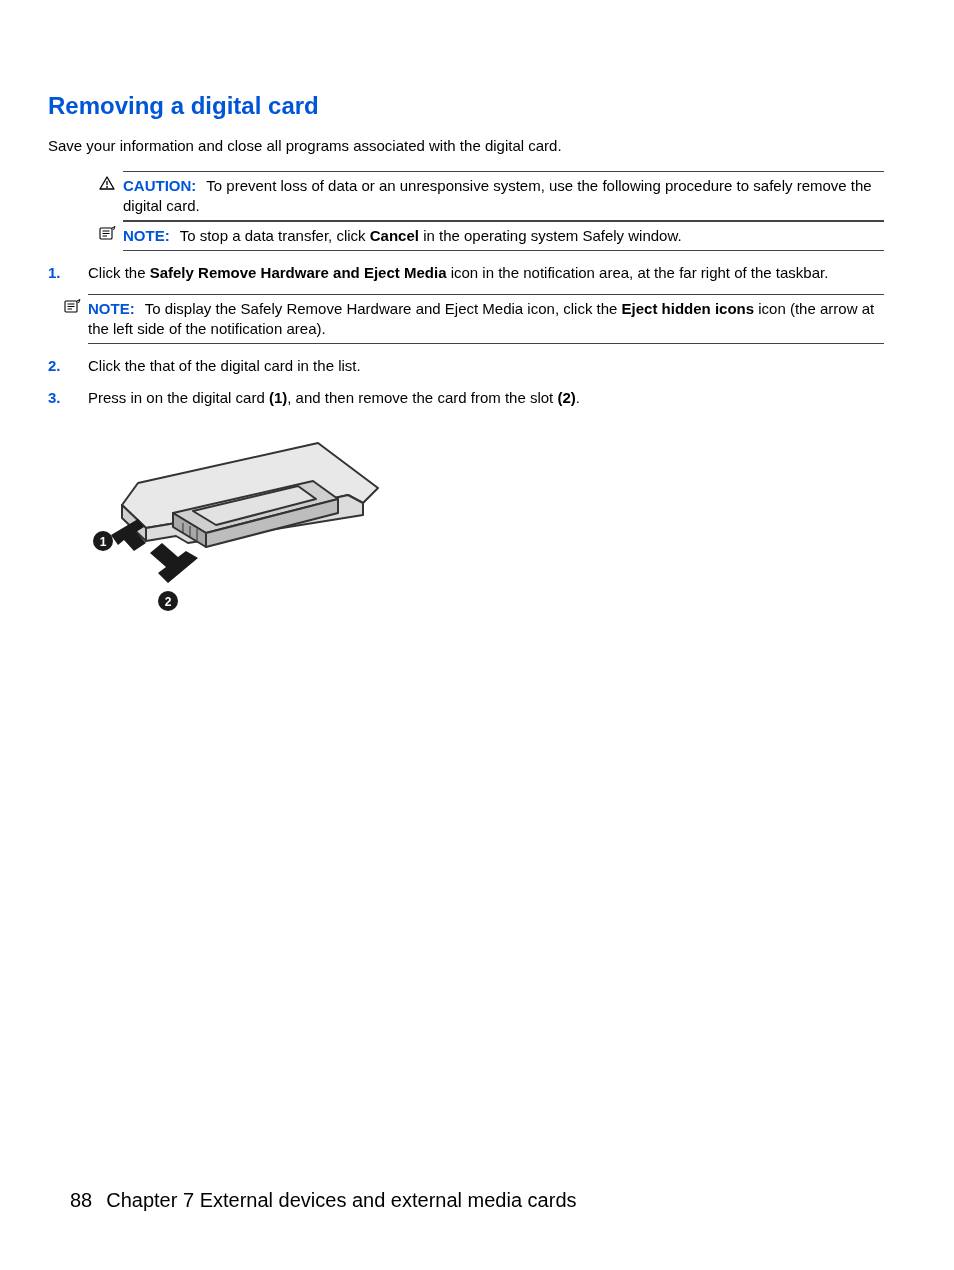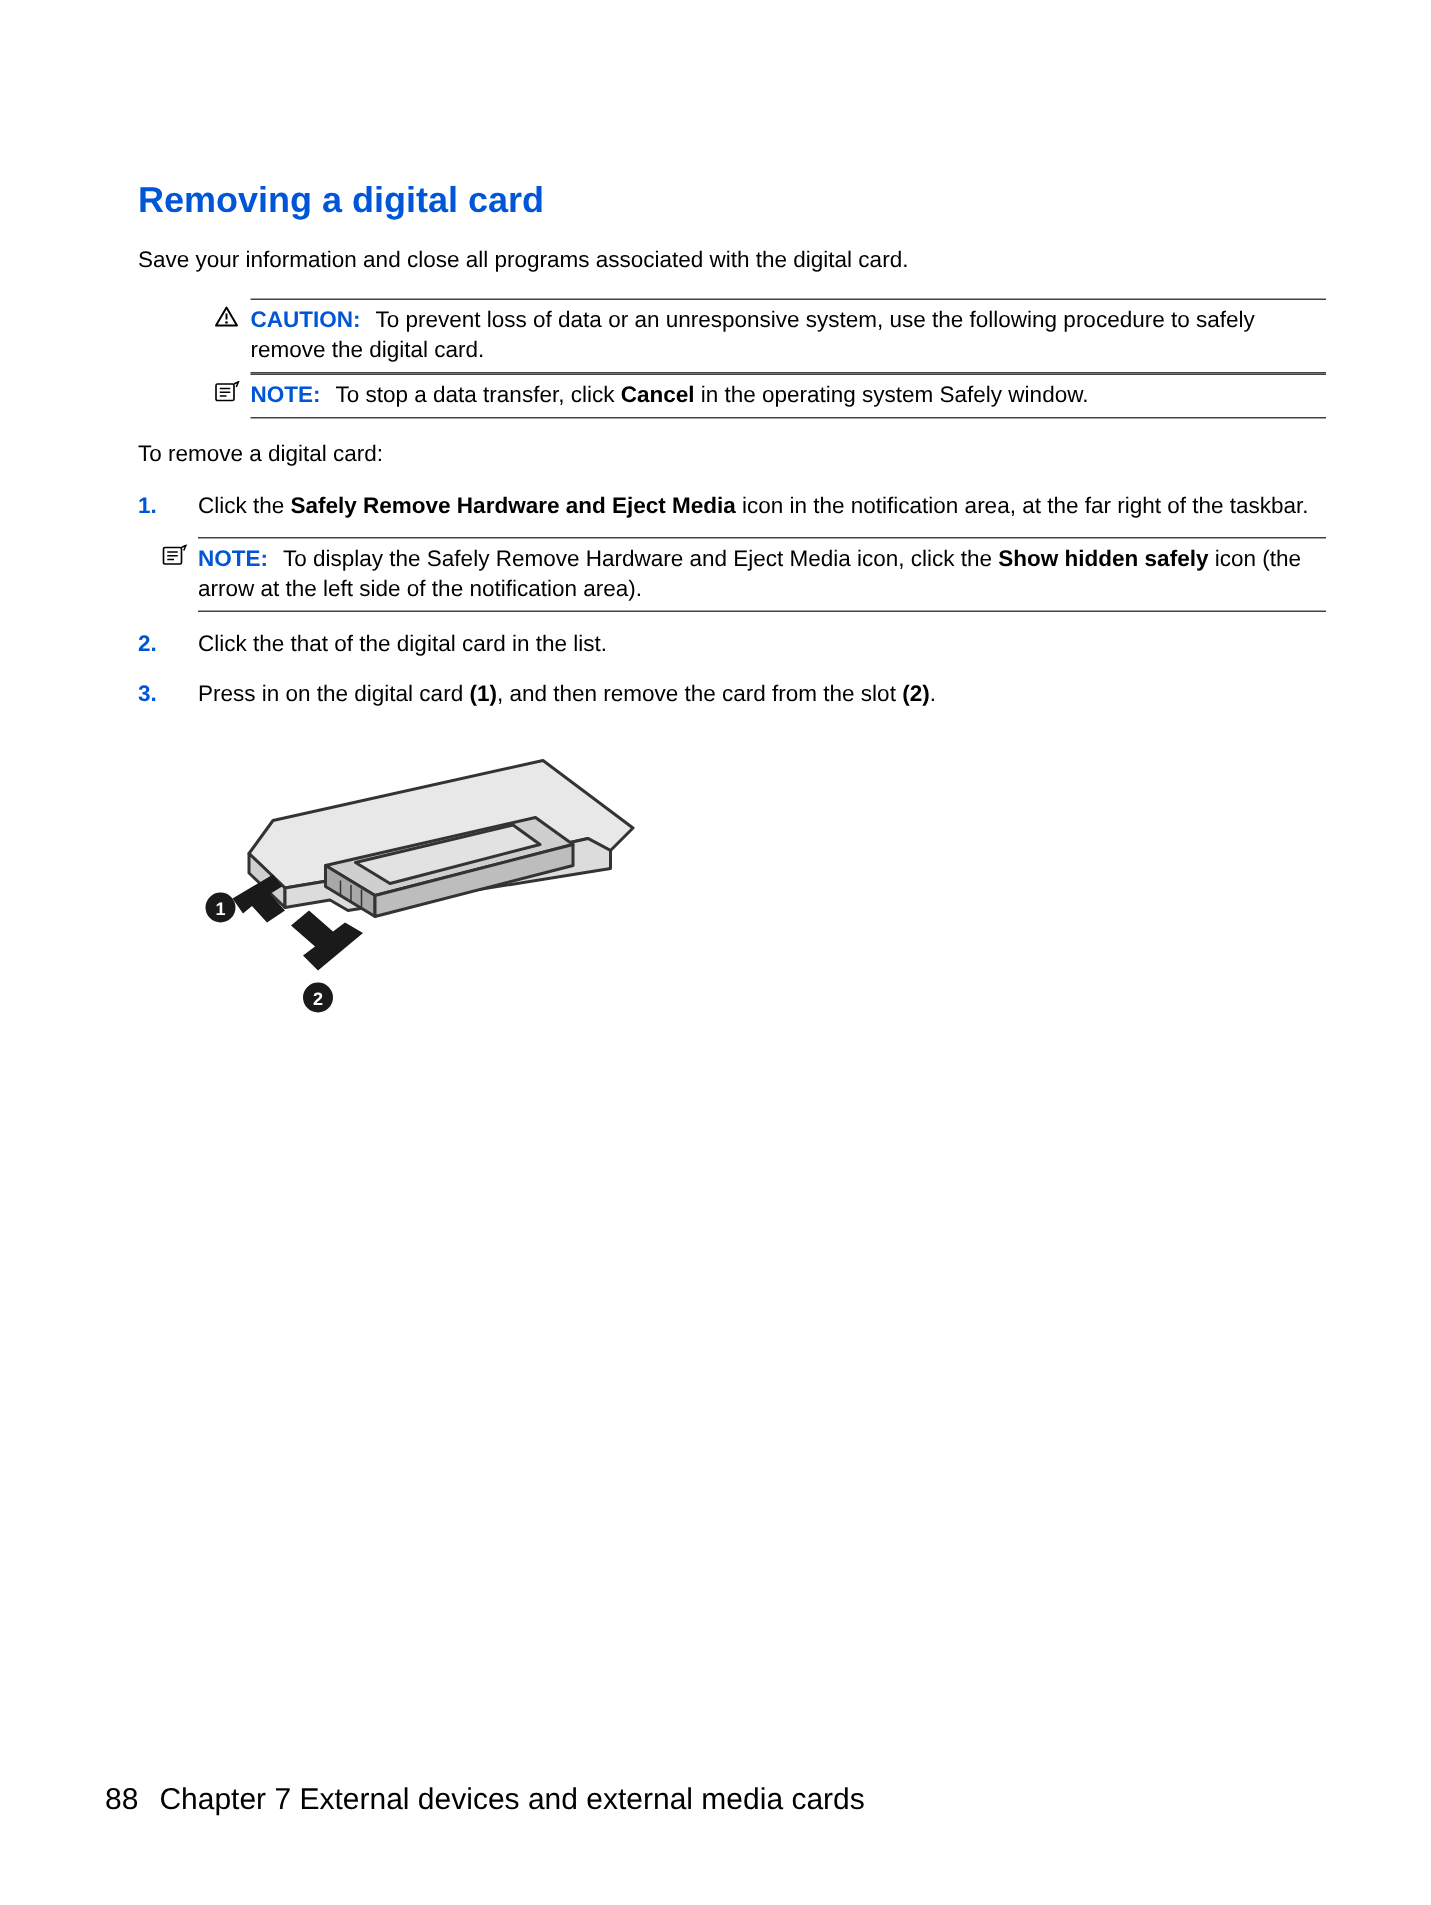--- a/index.html
+++ b/index.html
@@ -8,22 +8,21 @@
     color: #000;
     background: #fff;
     margin: 0;
     padding: 0;
     width: 954px;
     height: 1270px;
     position: relative;
     line-height: 1.35;
   }
   .page {
-    padding: 90px 70px 0 92px;
-    margin-top: 28px;
+    padding: 90px 70px 0 48px;
   }
   .heading {
     font-family: Arial, Helvetica, sans-serif;
     font-size: 24px;
     font-weight: bold;
     color: #0056d6;
     margin: 0 0 12px 0;
   }
   .indent {
     margin-left: 75px;
@@ -124,39 +123,38 @@
         <rect x="1" y="2" width="12" height="11" rx="1" fill="none" stroke="#000" stroke-width="1.1"></rect>
         <line x1="3.5" y1="5" x2="10.5" y2="5" stroke="#000" stroke-width="1"></line>
         <line x1="3.5" y1="7.5" x2="10.5" y2="7.5" stroke="#000" stroke-width="1"></line>
         <line x1="3.5" y1="10" x2="8" y2="10" stroke="#000" stroke-width="1"></line>
         <path d="M13 2 L16 0.5 L14.5 4" fill="none" stroke="#000" stroke-width="1"></path>
       </svg>
     </span>
     <span class="callout-label">NOTE:</span><span>To stop a data transfer, click </span><span class="bold">Cancel</span><span> in the operating system Safely window.</span>
   </div>
 
-  <div class="indent para">To remove a digital card:</div>
 
   <ol class="steps indent">
 
     <li>
       <span class="num">1.</span>
       <span>Click the </span><span class="bold">Safely Remove Hardware and Eject Media</span><span> icon in the notification area, at the far right of the taskbar.</span>
 
       <div class="sub-callout">
         <span class="icon note-ico">
           <svg width="18" height="14" viewBox="0 0 18 14">
             <rect x="1" y="2" width="12" height="11" rx="1" fill="none" stroke="#000" stroke-width="1.1"></rect>
             <line x1="3.5" y1="5" x2="10.5" y2="5" stroke="#000" stroke-width="1"></line>
             <line x1="3.5" y1="7.5" x2="10.5" y2="7.5" stroke="#000" stroke-width="1"></line>
             <line x1="3.5" y1="10" x2="8" y2="10" stroke="#000" stroke-width="1"></line>
             <path d="M13 2 L16 0.5 L14.5 4" fill="none" stroke="#000" stroke-width="1"></path>
           </svg>
         </span>
-        <span class="callout-label">NOTE:</span><span>To display the Safely Remove Hardware and Eject Media icon, click the </span><span class="bold">Show hidden safely</span><span> icon (the arrow at the left side of the notification area).</span>
+        <span class="callout-label">NOTE:</span><span>To display the Safely Remove Hardware and Eject Media icon, click the </span><span class="bold">Eject hidden icons</span><span> icon (the arrow at the left side of the notification area).</span>
       </div>
     </li>
 
     <li>
       <span class="num">2.</span>
       <span>Click the that of the digital card in the list.</span>
 
     </li>
 
     <li>

